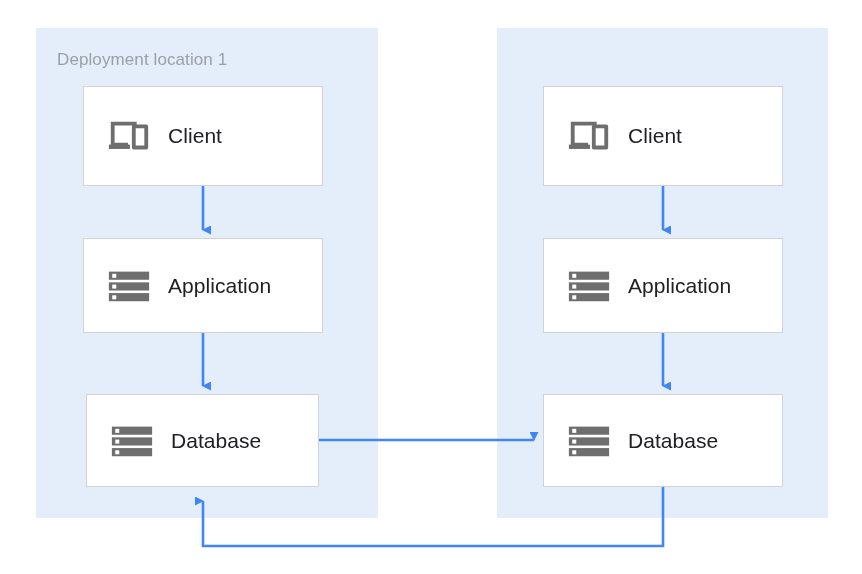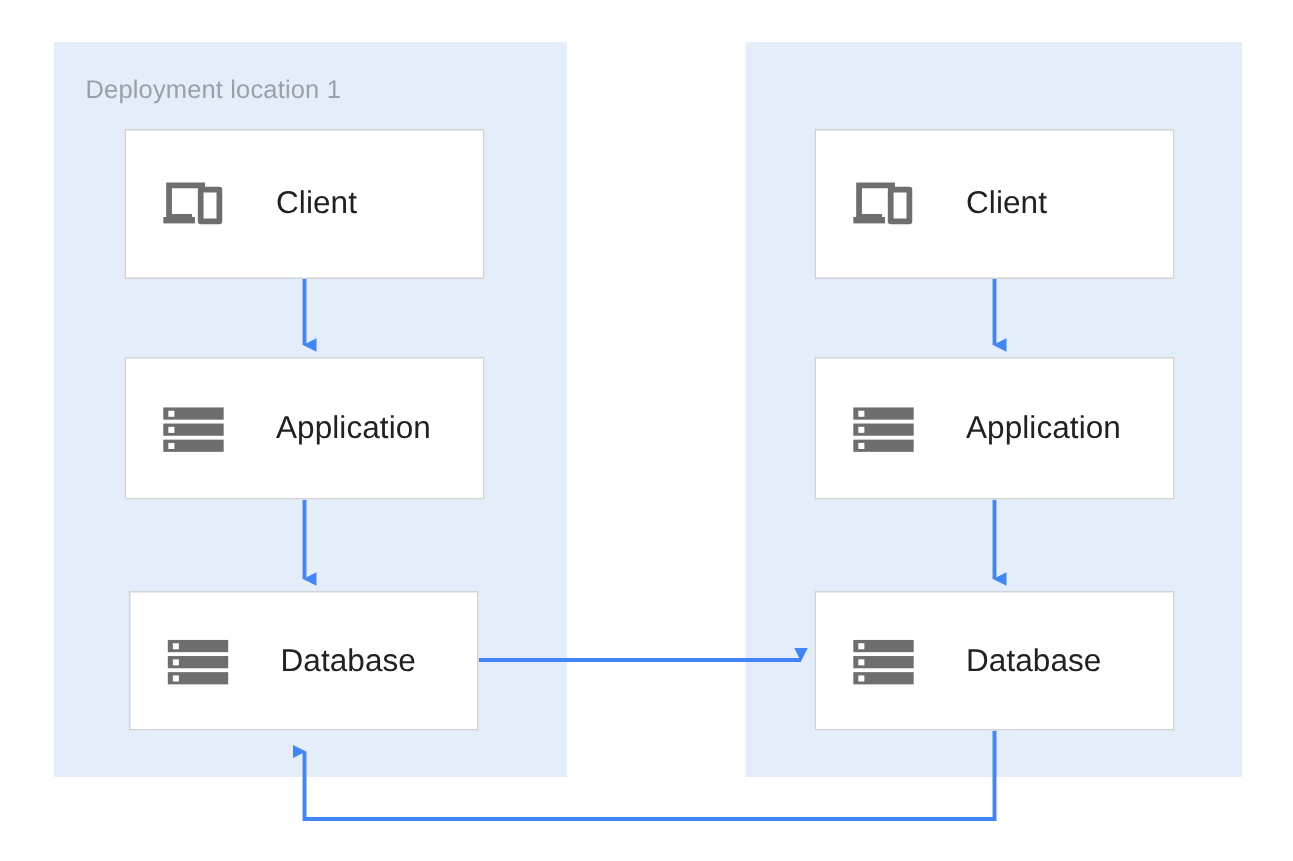--- a/index.html
+++ b/index.html
@@ -43,21 +43,21 @@
   .node-icon {
     width: 46px;
     height: 46px;
     margin-left: 22px;
     flex: 0 0 auto;
     display: block;
   }
   .node-label {
     font-size: 21px;
     color: #202124;
-    margin-left: 32px;
+    margin-left: 16px;
     white-space: nowrap;
     letter-spacing: 0.05px;
   }
   .edge-layer {
     position: absolute;
     left: 0;
     top: 0;
     width: 862px;
     height: 574px;
     pointer-events: none;

